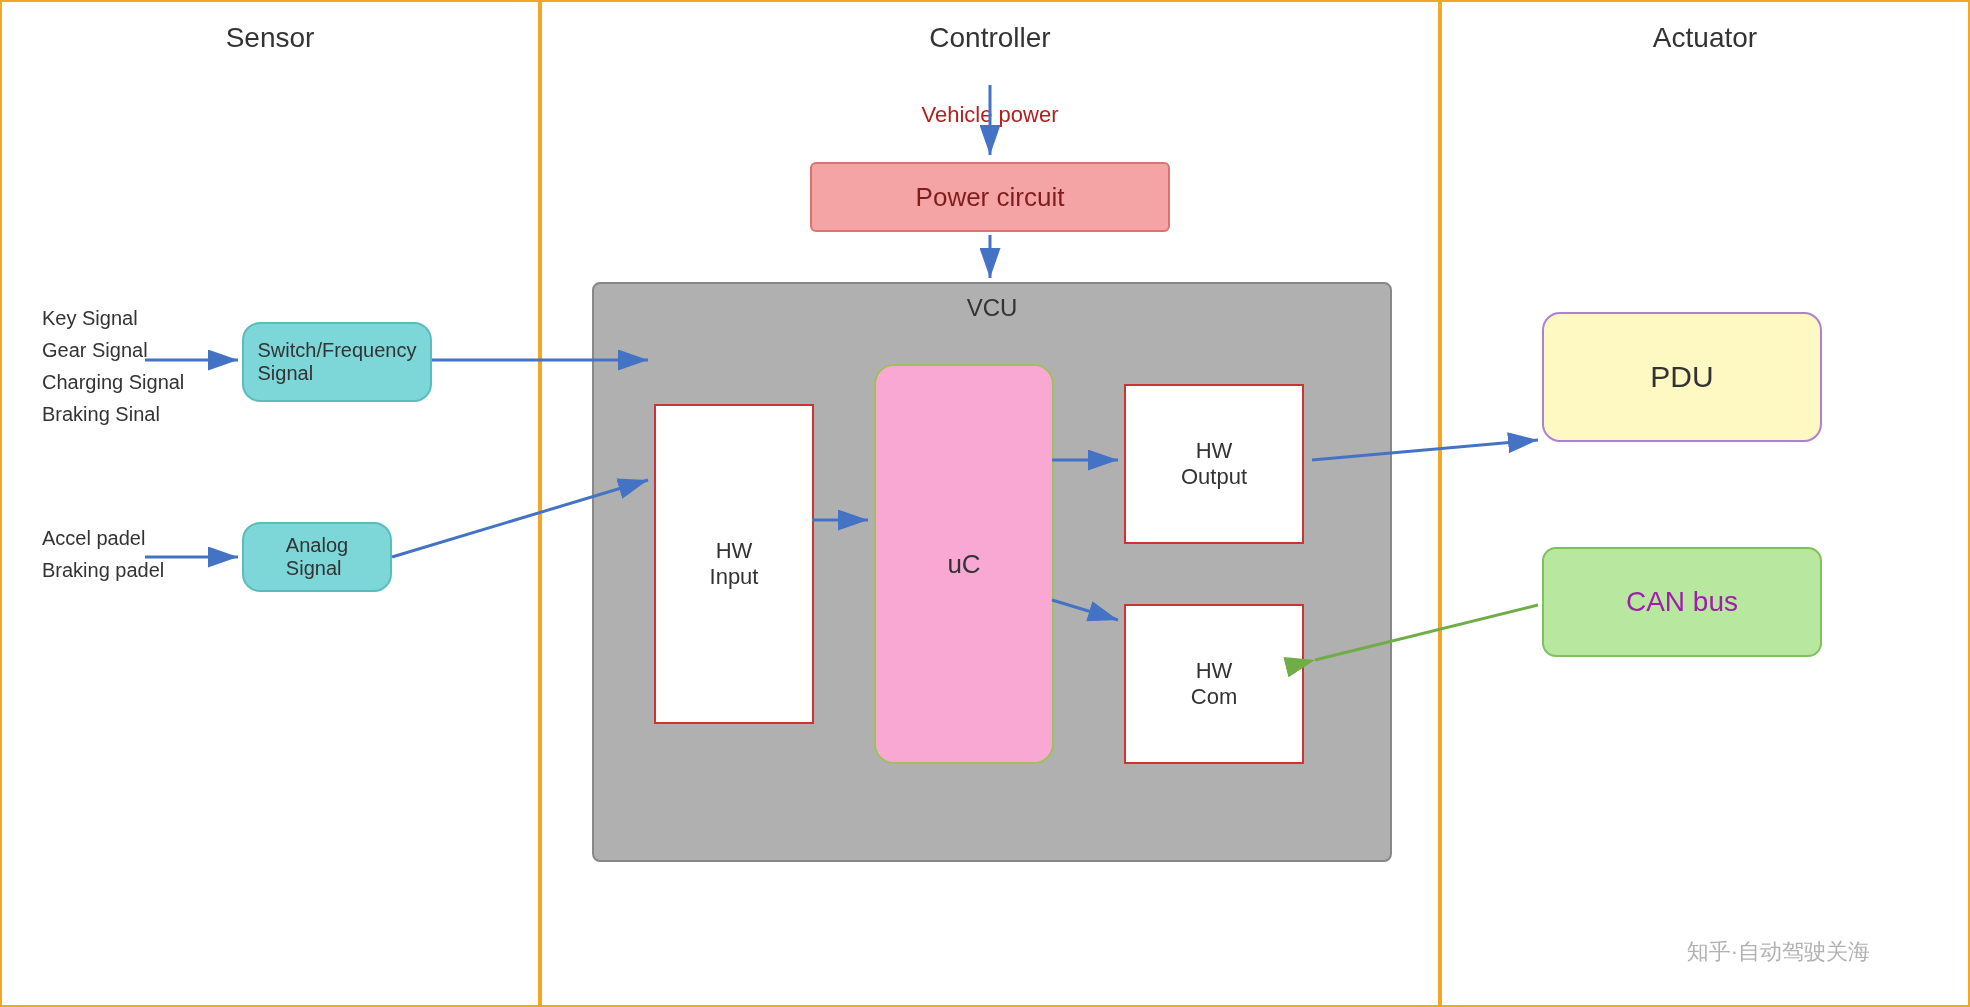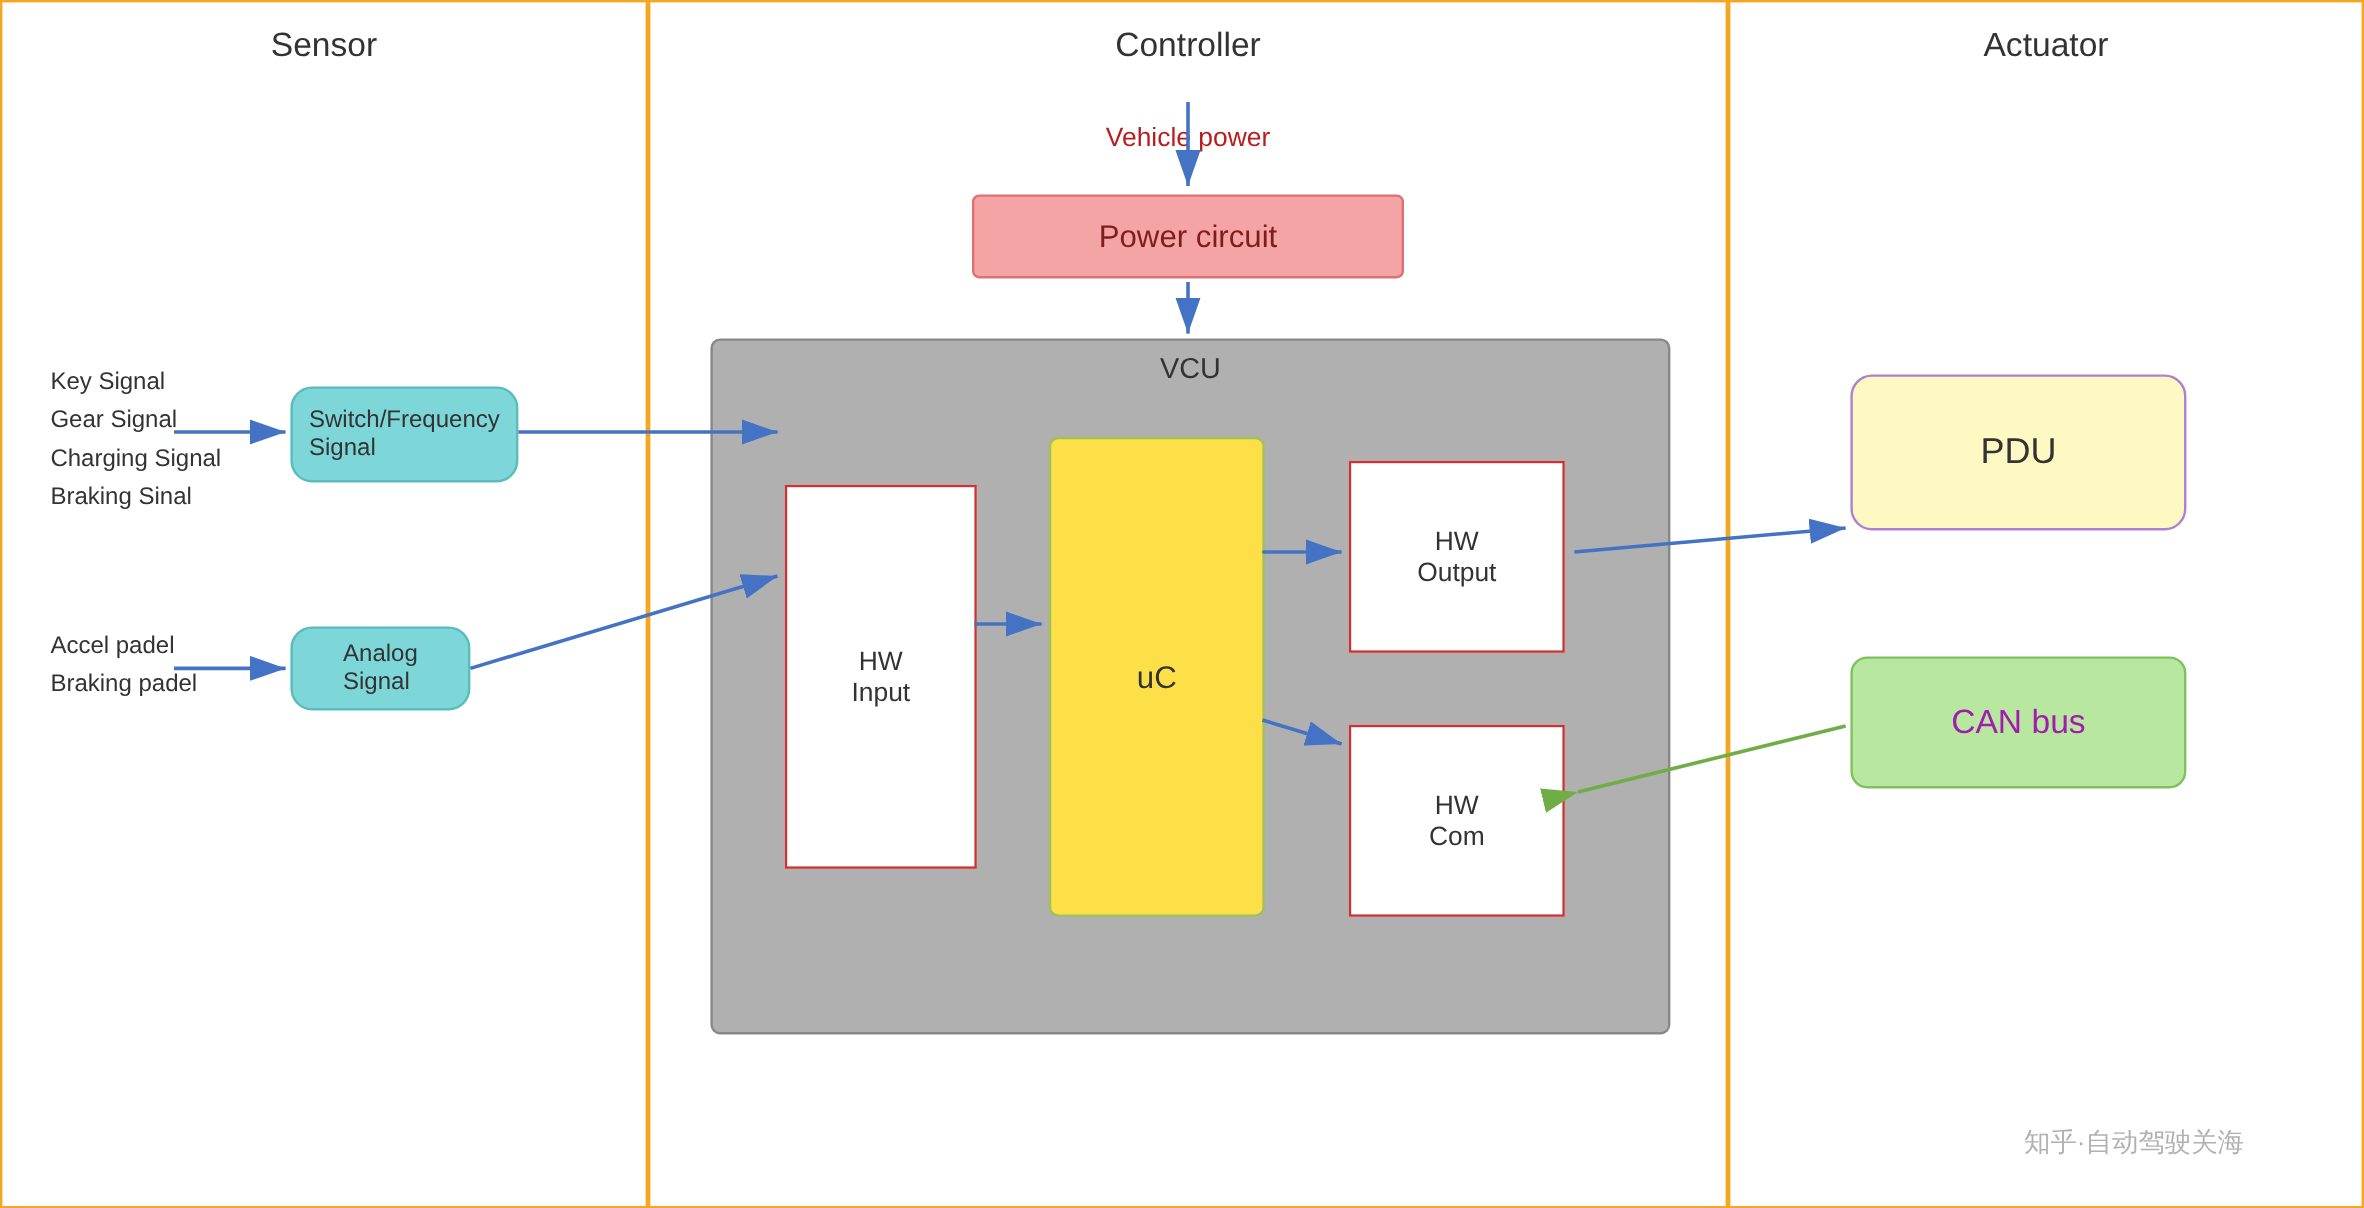--- a/index.html
+++ b/index.html
@@ -157,23 +157,23 @@
       color: #333;
       text-align: center;
     }
 
     .uc-box {
       position: absolute;
       top: 80px;
       left: 280px;
       width: 180px;
       height: 400px;
-      background: #fde047;
+      background: #f9a8d4;
       border: 2px solid #a0c060;
-      border-radius: 8px;
+      border-radius: 20px;
       display: flex;
       align-items: center;
       justify-content: center;
       font-size: 26px;
       color: #333;
     }
 
     .hw-output-box {
       position: absolute;
       top: 100px;

